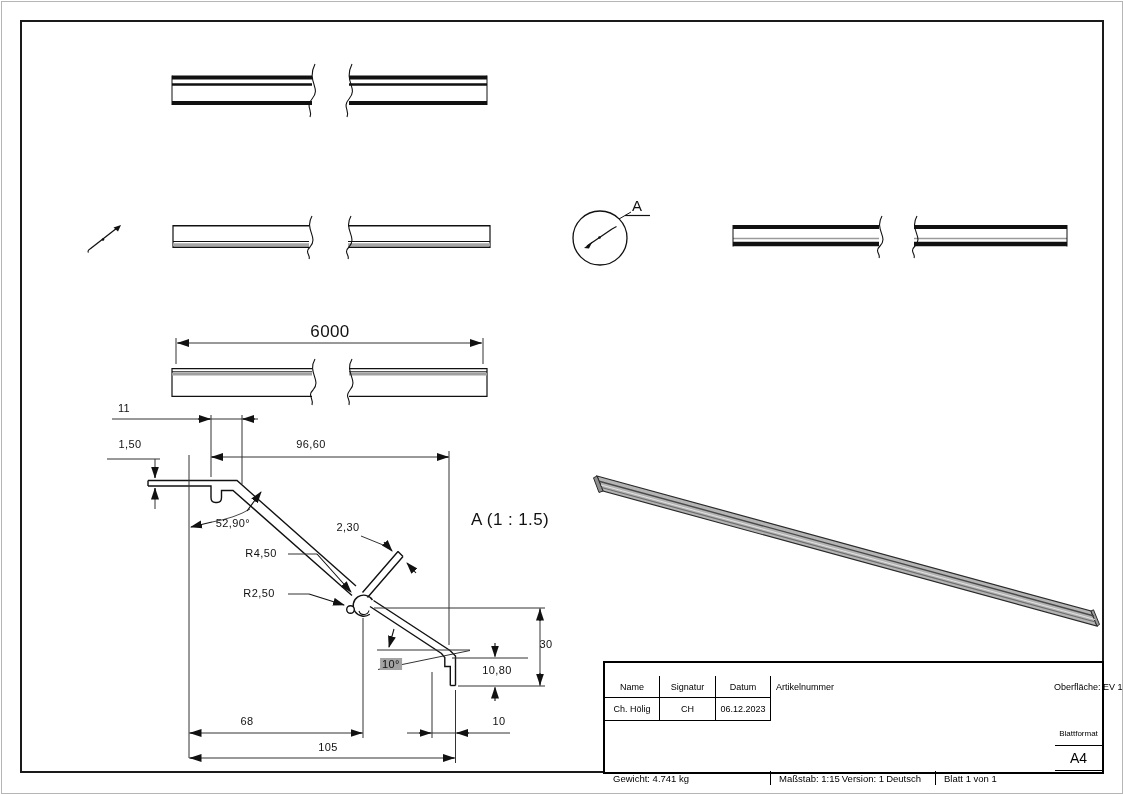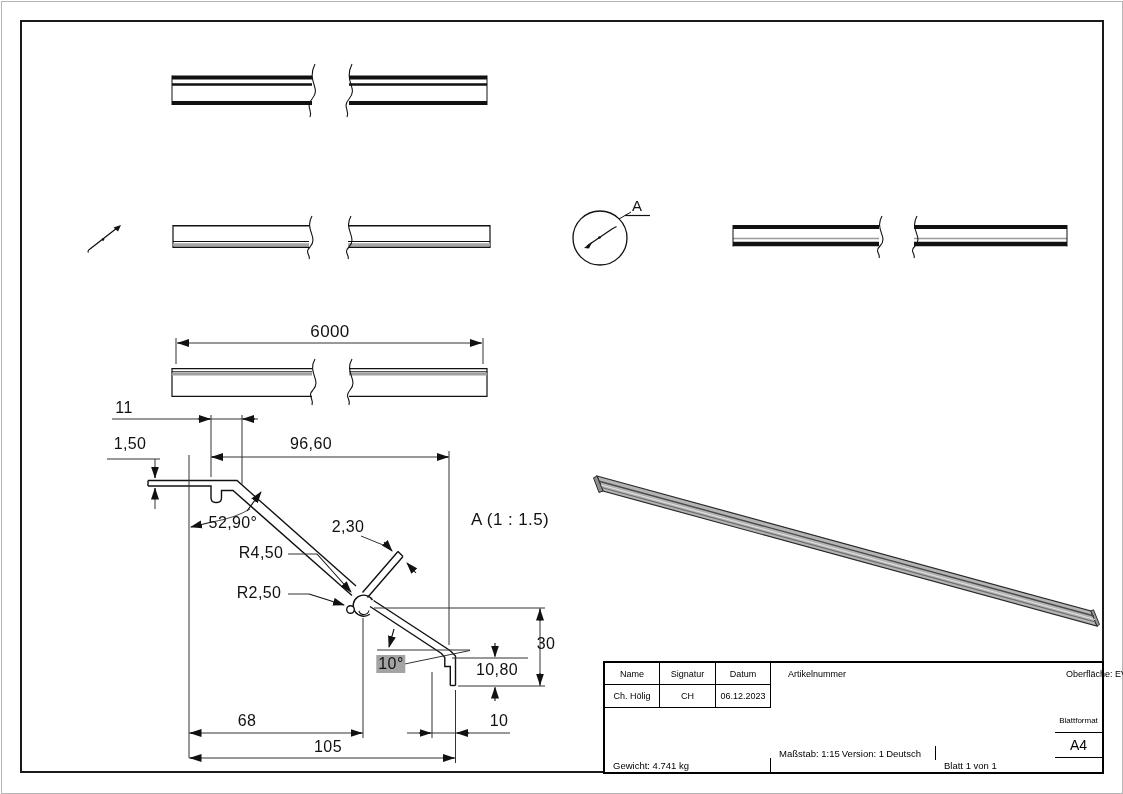--- a/index.html
+++ b/index.html
@@ -1,26 +1,26 @@
 <!DOCTYPE html>
 <html><head>
 <meta charset="utf-8">
 <style>
   html,body{margin:0;padding:0;background:#fff;}
   body{width:1123px;height:794px;position:relative;font-family:"Liberation Sans",sans-serif;color:#000;overflow:hidden;}
   .outer-edge{position:absolute;left:1px;top:1px;width:1120px;height:791px;border:1px solid #b5b5b5;}
   .frame{position:absolute;left:20px;top:20px;width:1084px;height:753px;border:2px solid #1a1a1a;box-sizing:border-box;}
   svg{position:absolute;left:0;top:0;}
-  .dim{position:absolute;transform:translate(-50%,-50%);font-size:16px;letter-spacing:.4px;color:#111;white-space:nowrap;}
+  .dim{position:absolute;transform:translate(-50%,-50%);font-size:11px;letter-spacing:.4px;color:#111;white-space:nowrap;}
   .dim.big{font-size:17px;}
   .dim.bg{background:#a3a3a3;padding:0 2px;}
   .marker-label{position:absolute;transform:translate(-50%,-50%);font-size:15px;color:#111;}
   
   .tb{position:absolute;left:603px;top:661px;width:501px;height:113px;border:2px solid #000;box-sizing:border-box;background:#fff;}
-  .tb .cell{position:absolute;box-sizing:border-box;font-size:9px;color:#000;}
+  .tb .cell{position:absolute;box-sizing:border-box;font-size:9px;color:#000;margin-top:13px;}
   .tb .bR{border-right:1.5px solid #000;}
   .tb .bB{border-bottom:1.5px solid #000;}
   .tb .ctr{display:flex;align-items:center;justify-content:center;text-align:center;}
   .tb .artnum{font-size:19px;letter-spacing:.3px;line-height:23px;padding-left:5px;white-space:nowrap;}
   .tb .blattformat{font-size:8px;}
   .tb .a4{font-size:14px;}
   .tb .row4{font-size:9.5px;line-height:13px;display:flex;align-items:center;}
   .tb .scale-cell{justify-content:space-between;padding:0 14px 0 8px;}
 </style>
 </head>
@@ -184,32 +184,32 @@
 <div class="dim" style="left:247px;top:721px;">68</div>
 <div class="dim" style="left:328px;top:747px;">105</div>
 <div class="dim" style="left:499px;top:721px;text-align:center;">10</div>
 <div class="marker-label" style="left:637px;top:205px;">A</div>
 
 <div class="tb">
 
   <div class="cell bR bB ctr" style="left:0;top:0;width:55px;height:22px;">Name</div>
   <div class="cell bR bB ctr" style="left:55px;top:0;width:56px;height:22px;">Signatur</div>
   <div class="cell bR bB ctr" style="left:111px;top:0;width:55px;height:22px;text-align:center;">Datum</div>
-  <div class="cell" style="left:176px;top:0;width:331px;height:22px;">
+  <div class="cell" style="left:164px;top:0;width:331px;height:22px;">
     <span style="position:absolute;left:7px;top:6px;">Artikelnummer</span>
     <span style="position:absolute;left:285px;top:6px;white-space:nowrap;">Oberfläche: EV 1 eloxiert</span>
   </div>
 
   <div class="cell bR bB ctr" style="left:0;top:22px;width:55px;height:23px;">Ch. Hölig</div>
   <div class="cell bR bB ctr" style="left:55px;top:22px;width:56px;height:23px;">CH</div>
   <div class="cell bR bB ctr" style="left:111px;top:22px;width:55px;height:23px;">06.12.2023</div>
 
   <div class="cell bB ctr blattformat" style="left:450px;top:45px;width:47px;height:25px;">Blattformat</div>
   <div class="cell bB ctr a4" style="left:450px;top:70px;width:47px;height:25px;">A4</div>
 
   <div class="cell bR row4" style="left:0;top:95px;width:166px;height:14px;padding-left:8px;">Gewicht: 4.741 kg</div>
-  <div class="cell bR row4 scale-cell" style="left:166px;top:83px;width:165px;height:14px;text-align:center;">
+  <div class="cell bR row4 scale-cell" style="left:166px;top:95px;width:165px;height:14px;text-align:center;">
     <span>Maßstab: 1:15</span>
     <span>Version: 1</span>
     <span>Deutsch</span>
   </div>
   <div class="cell row4" style="left:331px;top:95px;width:166px;height:14px;padding-left:8px;">Blatt 1 von 1</div>
 </div>
 
 </body></html>

